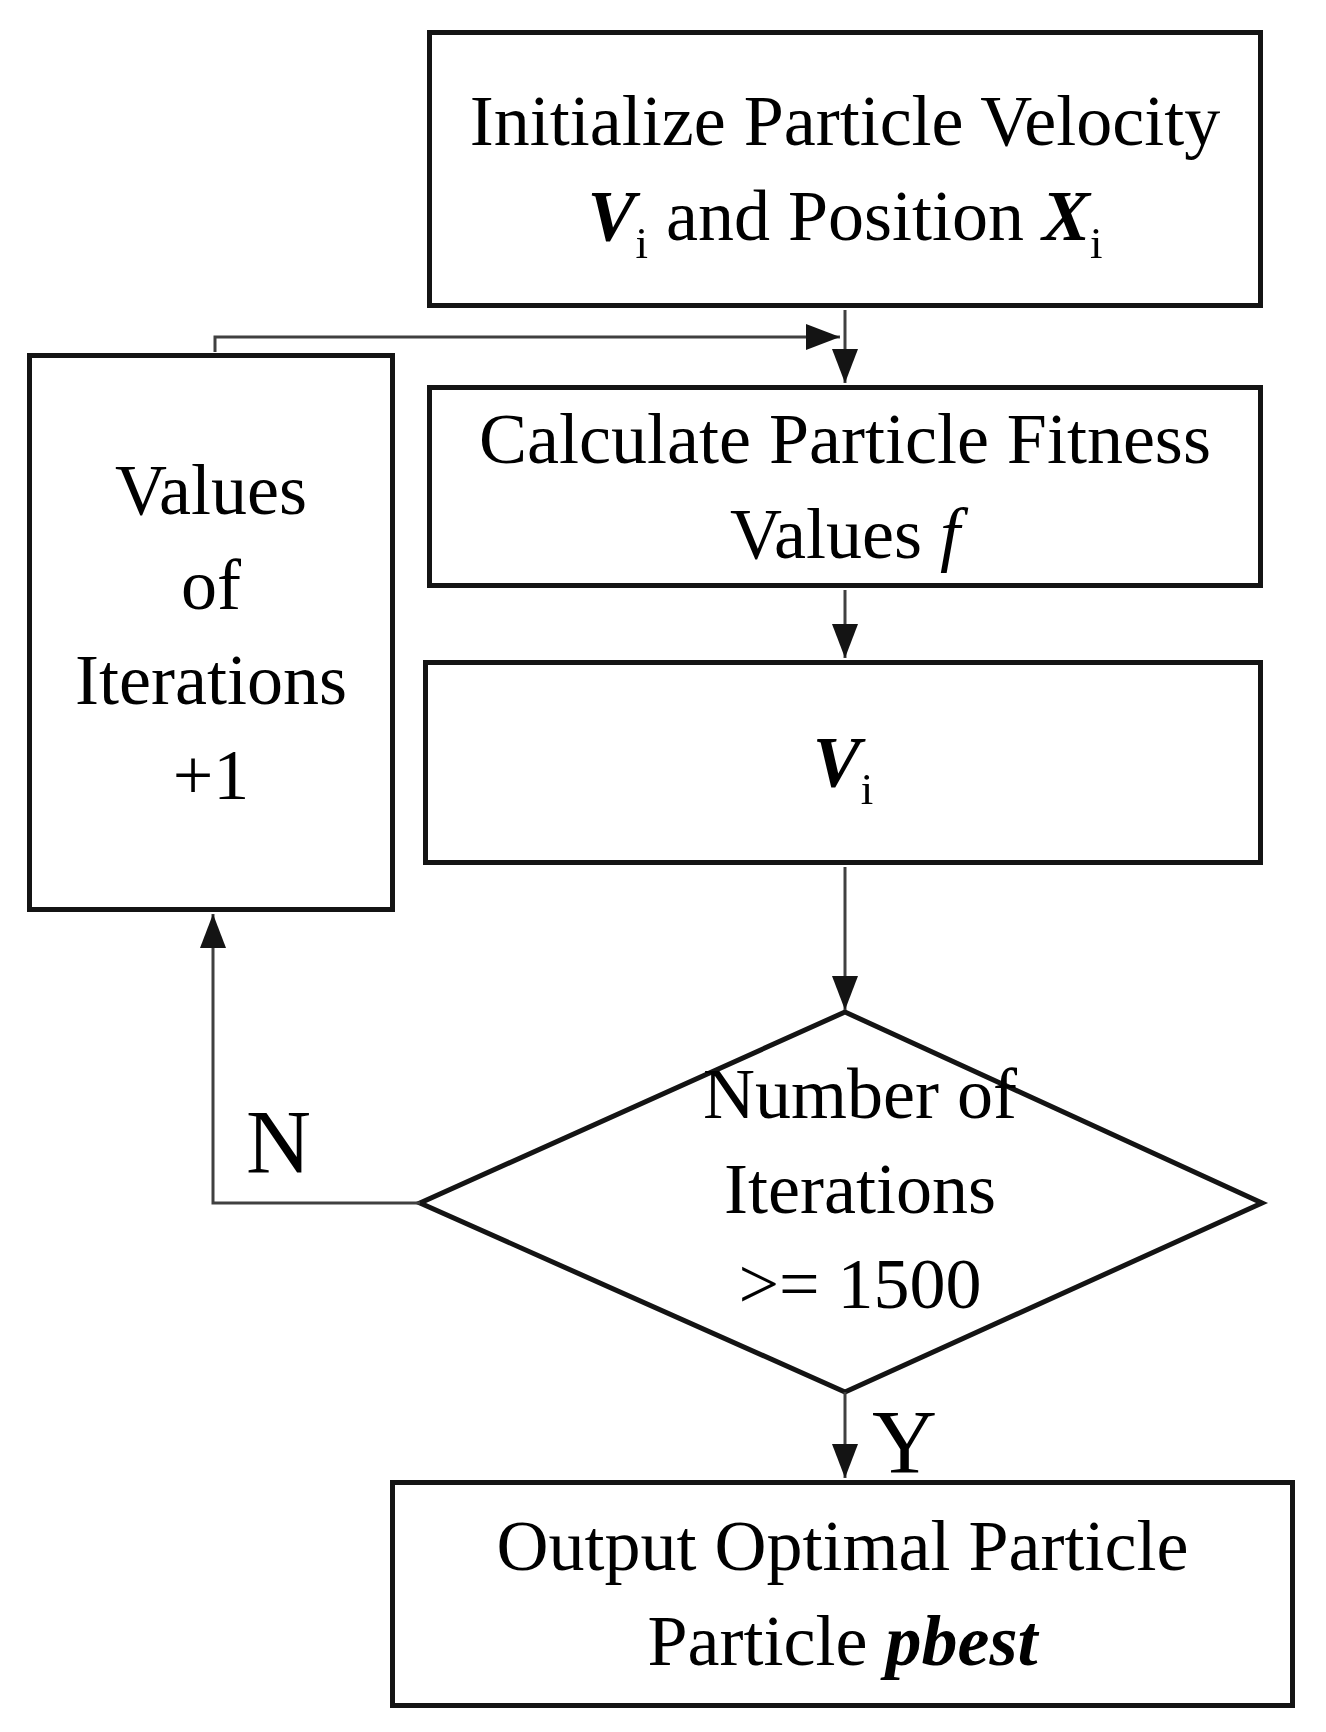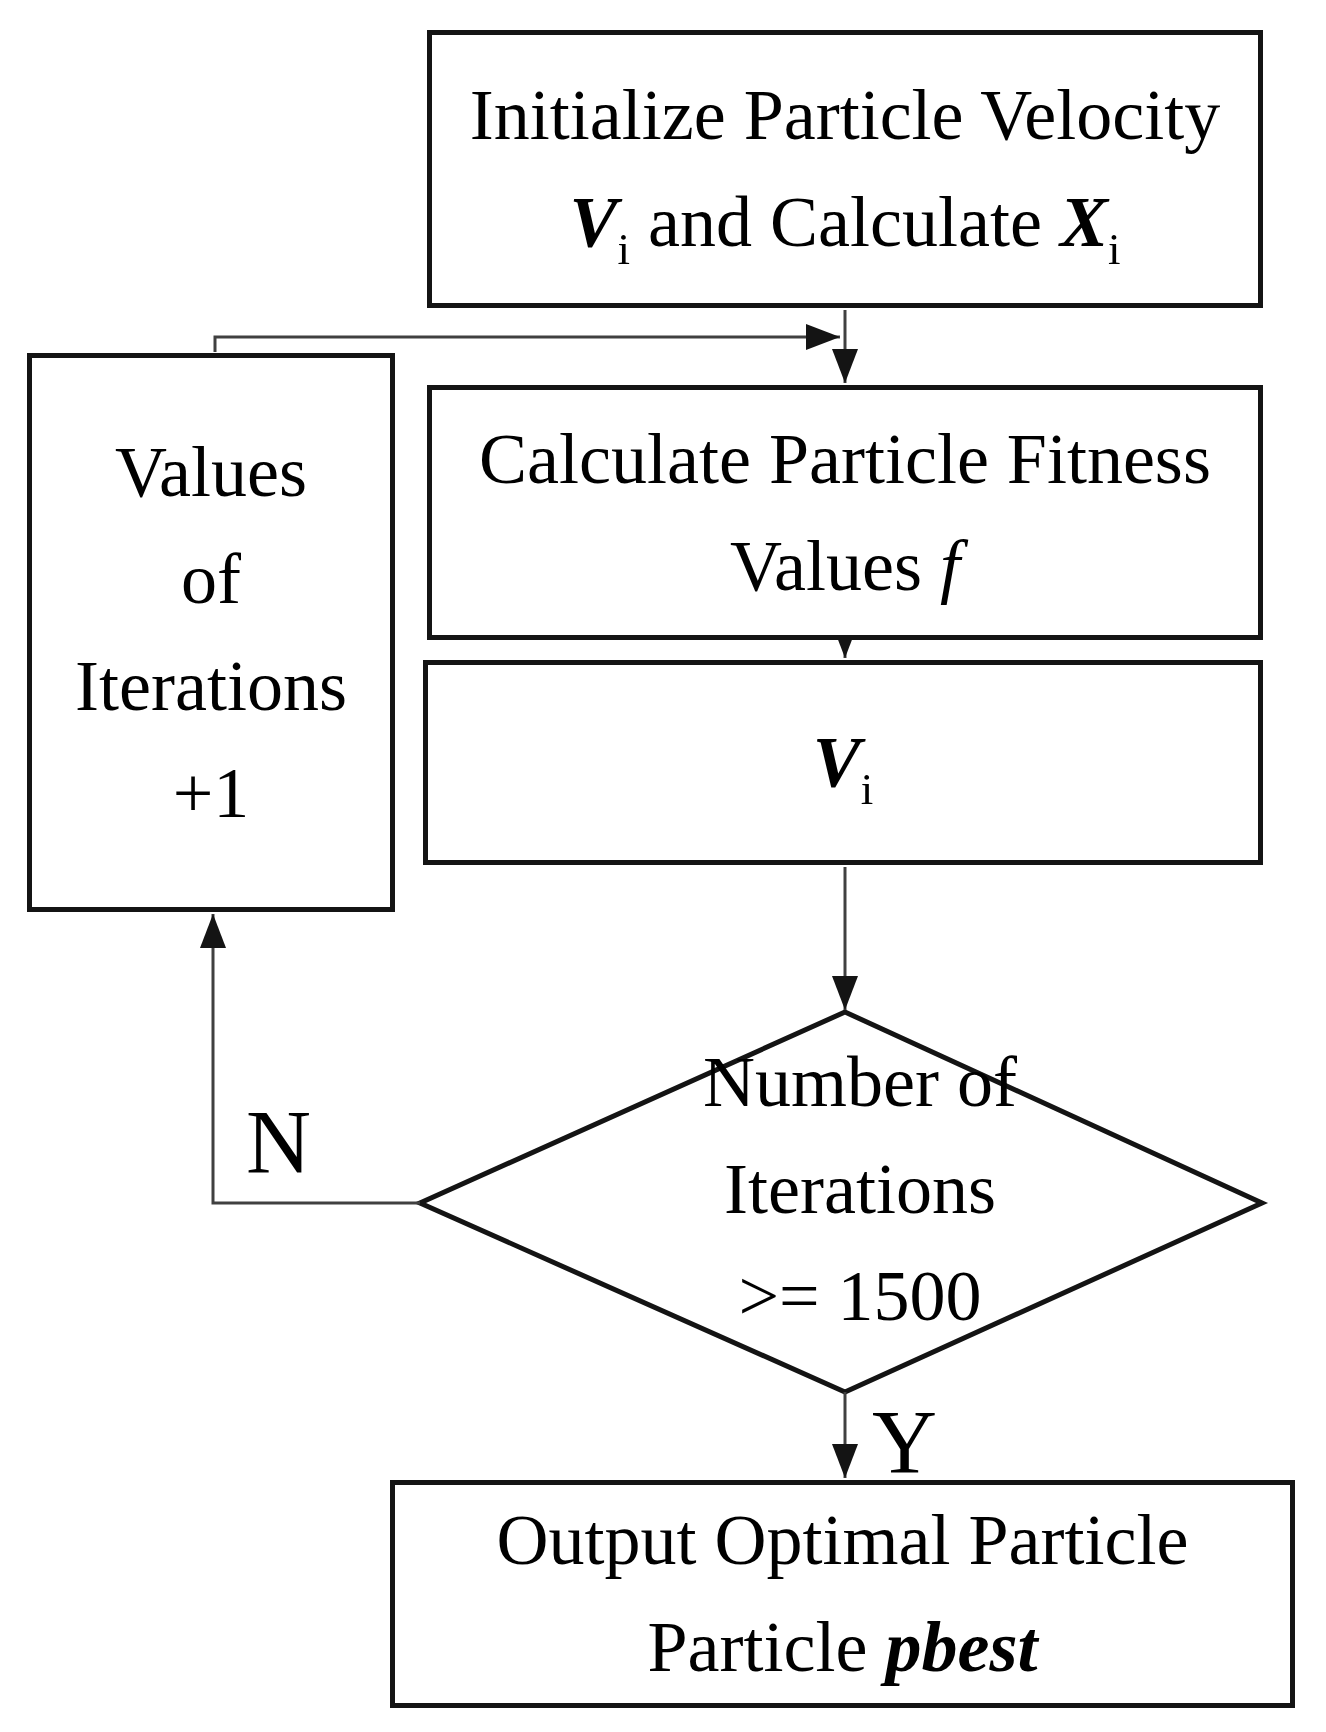--- a/index.html
+++ b/index.html
@@ -36,21 +36,20 @@
   .node {
     position: absolute;
     display: flex;
     flex-direction: column;
     align-items: center;
     justify-content: center;
     text-align: center;
     font-size: 72px;
     line-height: 95px;
     white-space: nowrap;
-    gap: 12px;
   }
   .box {
     border: 5px solid #141414;
     background: #ffffff;
     box-sizing: border-box;
   }
   .plain {
     background: transparent;
     border: none;
   }
@@ -95,25 +94,25 @@
     <path class="conn" d="M420,1203 L213,1203 L213,914" marker-end="url(#ah)"></path>
 
     <path class="conn" d="M845,1392 L845,1478" marker-end="url(#ah)"></path>
   </svg>
 
   <div class="node box" style="left:427px; top:30px; width:836px; height:278px;">
     <div>
       <span>Initialize Particle Velocity</span>
     </div>
     <div>
-      <span class="bi">V</span><sub class="s">i</sub><span> and Calculate </span><span class="bi">X</span><sub class="s">i</sub>
+      <span class="bi">V</span><sub class="s">i</sub><span> and Position </span><span class="bi">X</span><sub class="s">i</sub>
     </div>
   </div>
 
-  <div class="node box" style="left:427px; top:385px; width:836px; height:255px;">
+  <div class="node box" style="left:427px; top:385px; width:836px; height:203px;">
     <div>
       <span>Calculate Particle Fitness</span>
     </div>
     <div>
       <span>Values </span><span class="it">f</span>
     </div>
   </div>
 
   <div class="node box" style="left:423px; top:660px; width:840px; height:205px;">
     <div>

